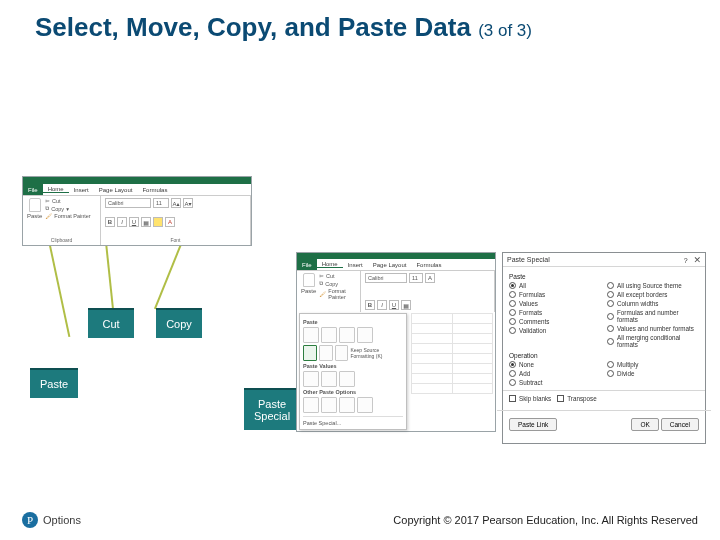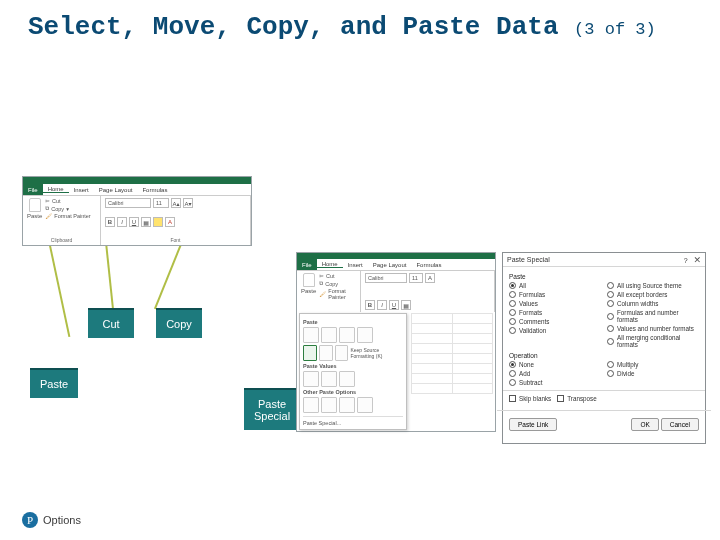--- a/index.html
+++ b/index.html
@@ -4,22 +4,22 @@
 <style>
   * { box-sizing: border-box; margin: 0; padding: 0; }
   body {
     width: 720px; height: 540px;
     font-family: Arial, Helvetica, sans-serif;
     background: #fff;
     position: relative;
     overflow: hidden;
   }
   .title {
-    position: absolute; left: 28px; top: 12px;
-    font-family: Liberation Mono, monospace;
+    position: absolute; left: 35px; top: 12px;
+    font-family: Liberation Sans, sans-serif;
     font-weight: bold; color: #0b4a73; font-size: 26px;
   }
   .title .sub { font-size: 17px; font-weight: normal; }
   
   .badge {
     position: absolute;
     background: #1d7a7d; color: #fff;
     padding: 8px 10px; font-size: 11px;
     border-top: 2px solid #0e4f51;
     min-width: 46px; text-align: center;
@@ -414,13 +414,14 @@
       <button class="btn">Cancel</button>
     </span>
   </div>
 </div>
 
 <div class="footer">
   <div class="pearson">
     <div class="plogo">P</div>
     <span class="brand">Options</span>
   </div>
+  <div class="copy">Copyright © 2017 Pearson Education, Inc. All Rights Reserved</div>
 </div>
 
 </body></html>

